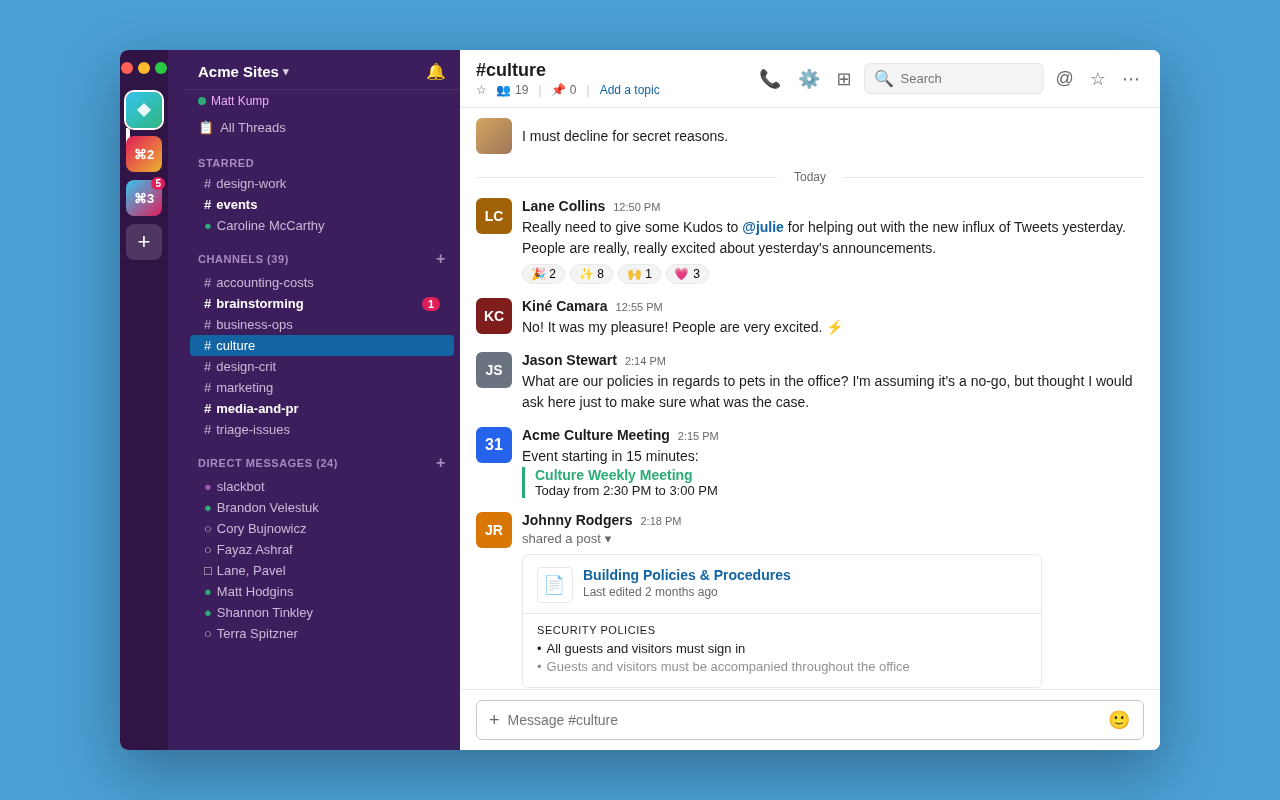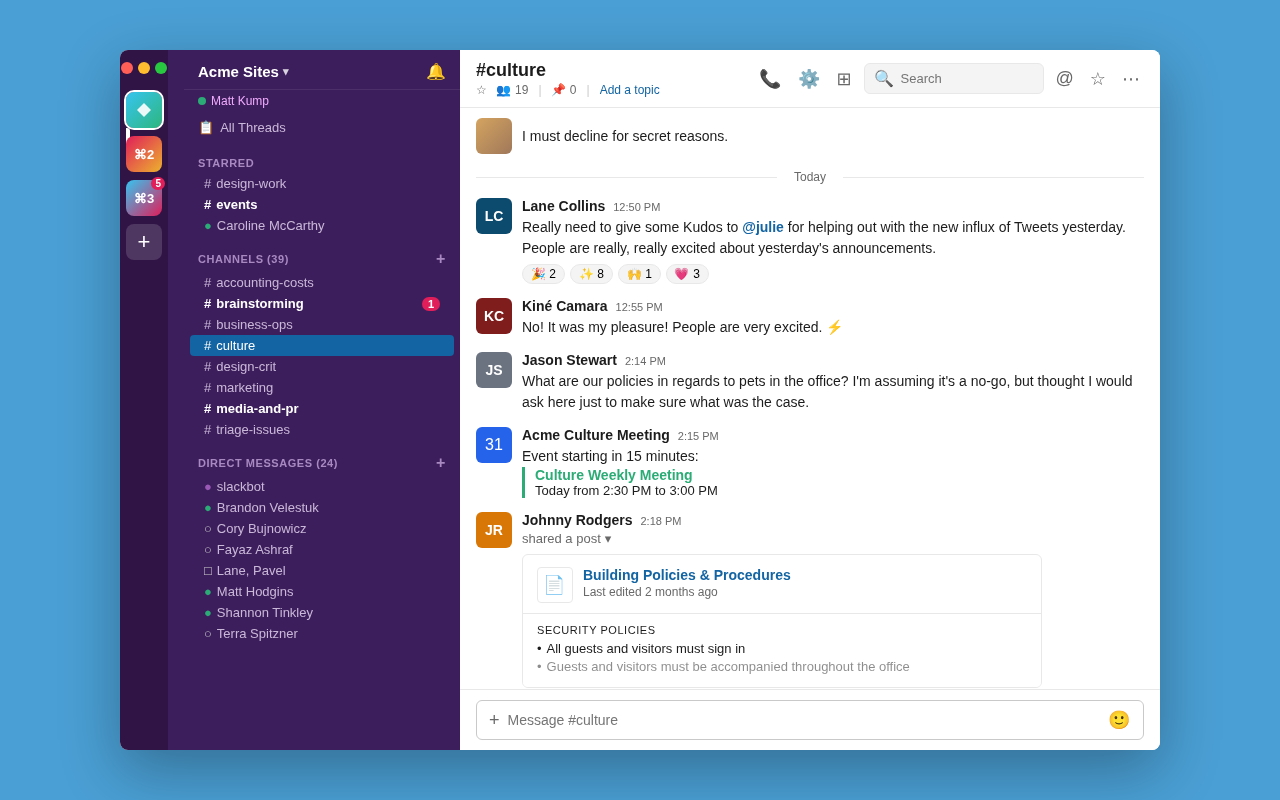--- a/index.html
+++ b/index.html
@@ -239,24 +239,24 @@
       position: relative;
     }
     .avatar {
       width: 36px; height: 36px;
       border-radius: 6px;
       flex-shrink: 0;
       display: flex; align-items: center; justify-content: center;
       font-size: 14px; font-weight: 700;
       color: #fff;
     }
-    .avatar-lc { background: #0c4a6e; }
+    .avatar-lc { background: #a16207; }
     .avatar-kc { background: #7f1d1d; }
     .avatar-js { background: #6b7280; }
-    .avatar-acm { background: #2563eb; font-size: 16px; font-weight: 400; }
+    .avatar-acm { background: #2563eb; font-size: 16px; font-weight: 700; }
     .avatar-jr { background: #d97706; }
     .msg-body { flex: 1; }
     .msg-header { display: flex; align-items: baseline; gap: 8px; margin-bottom: 3px; }
     .msg-author { font-weight: 700; font-size: 14px; color: #1d1c1d; }
     .msg-time { font-size: 11px; color: #696969; }
     .msg-text { font-size: 14px; color: #1d1c1d; line-height: 1.5; }
     .msg-text .mention { color: #1264a3; font-weight: 600; }
     .reactions {
       display: flex;
       gap: 5px;

